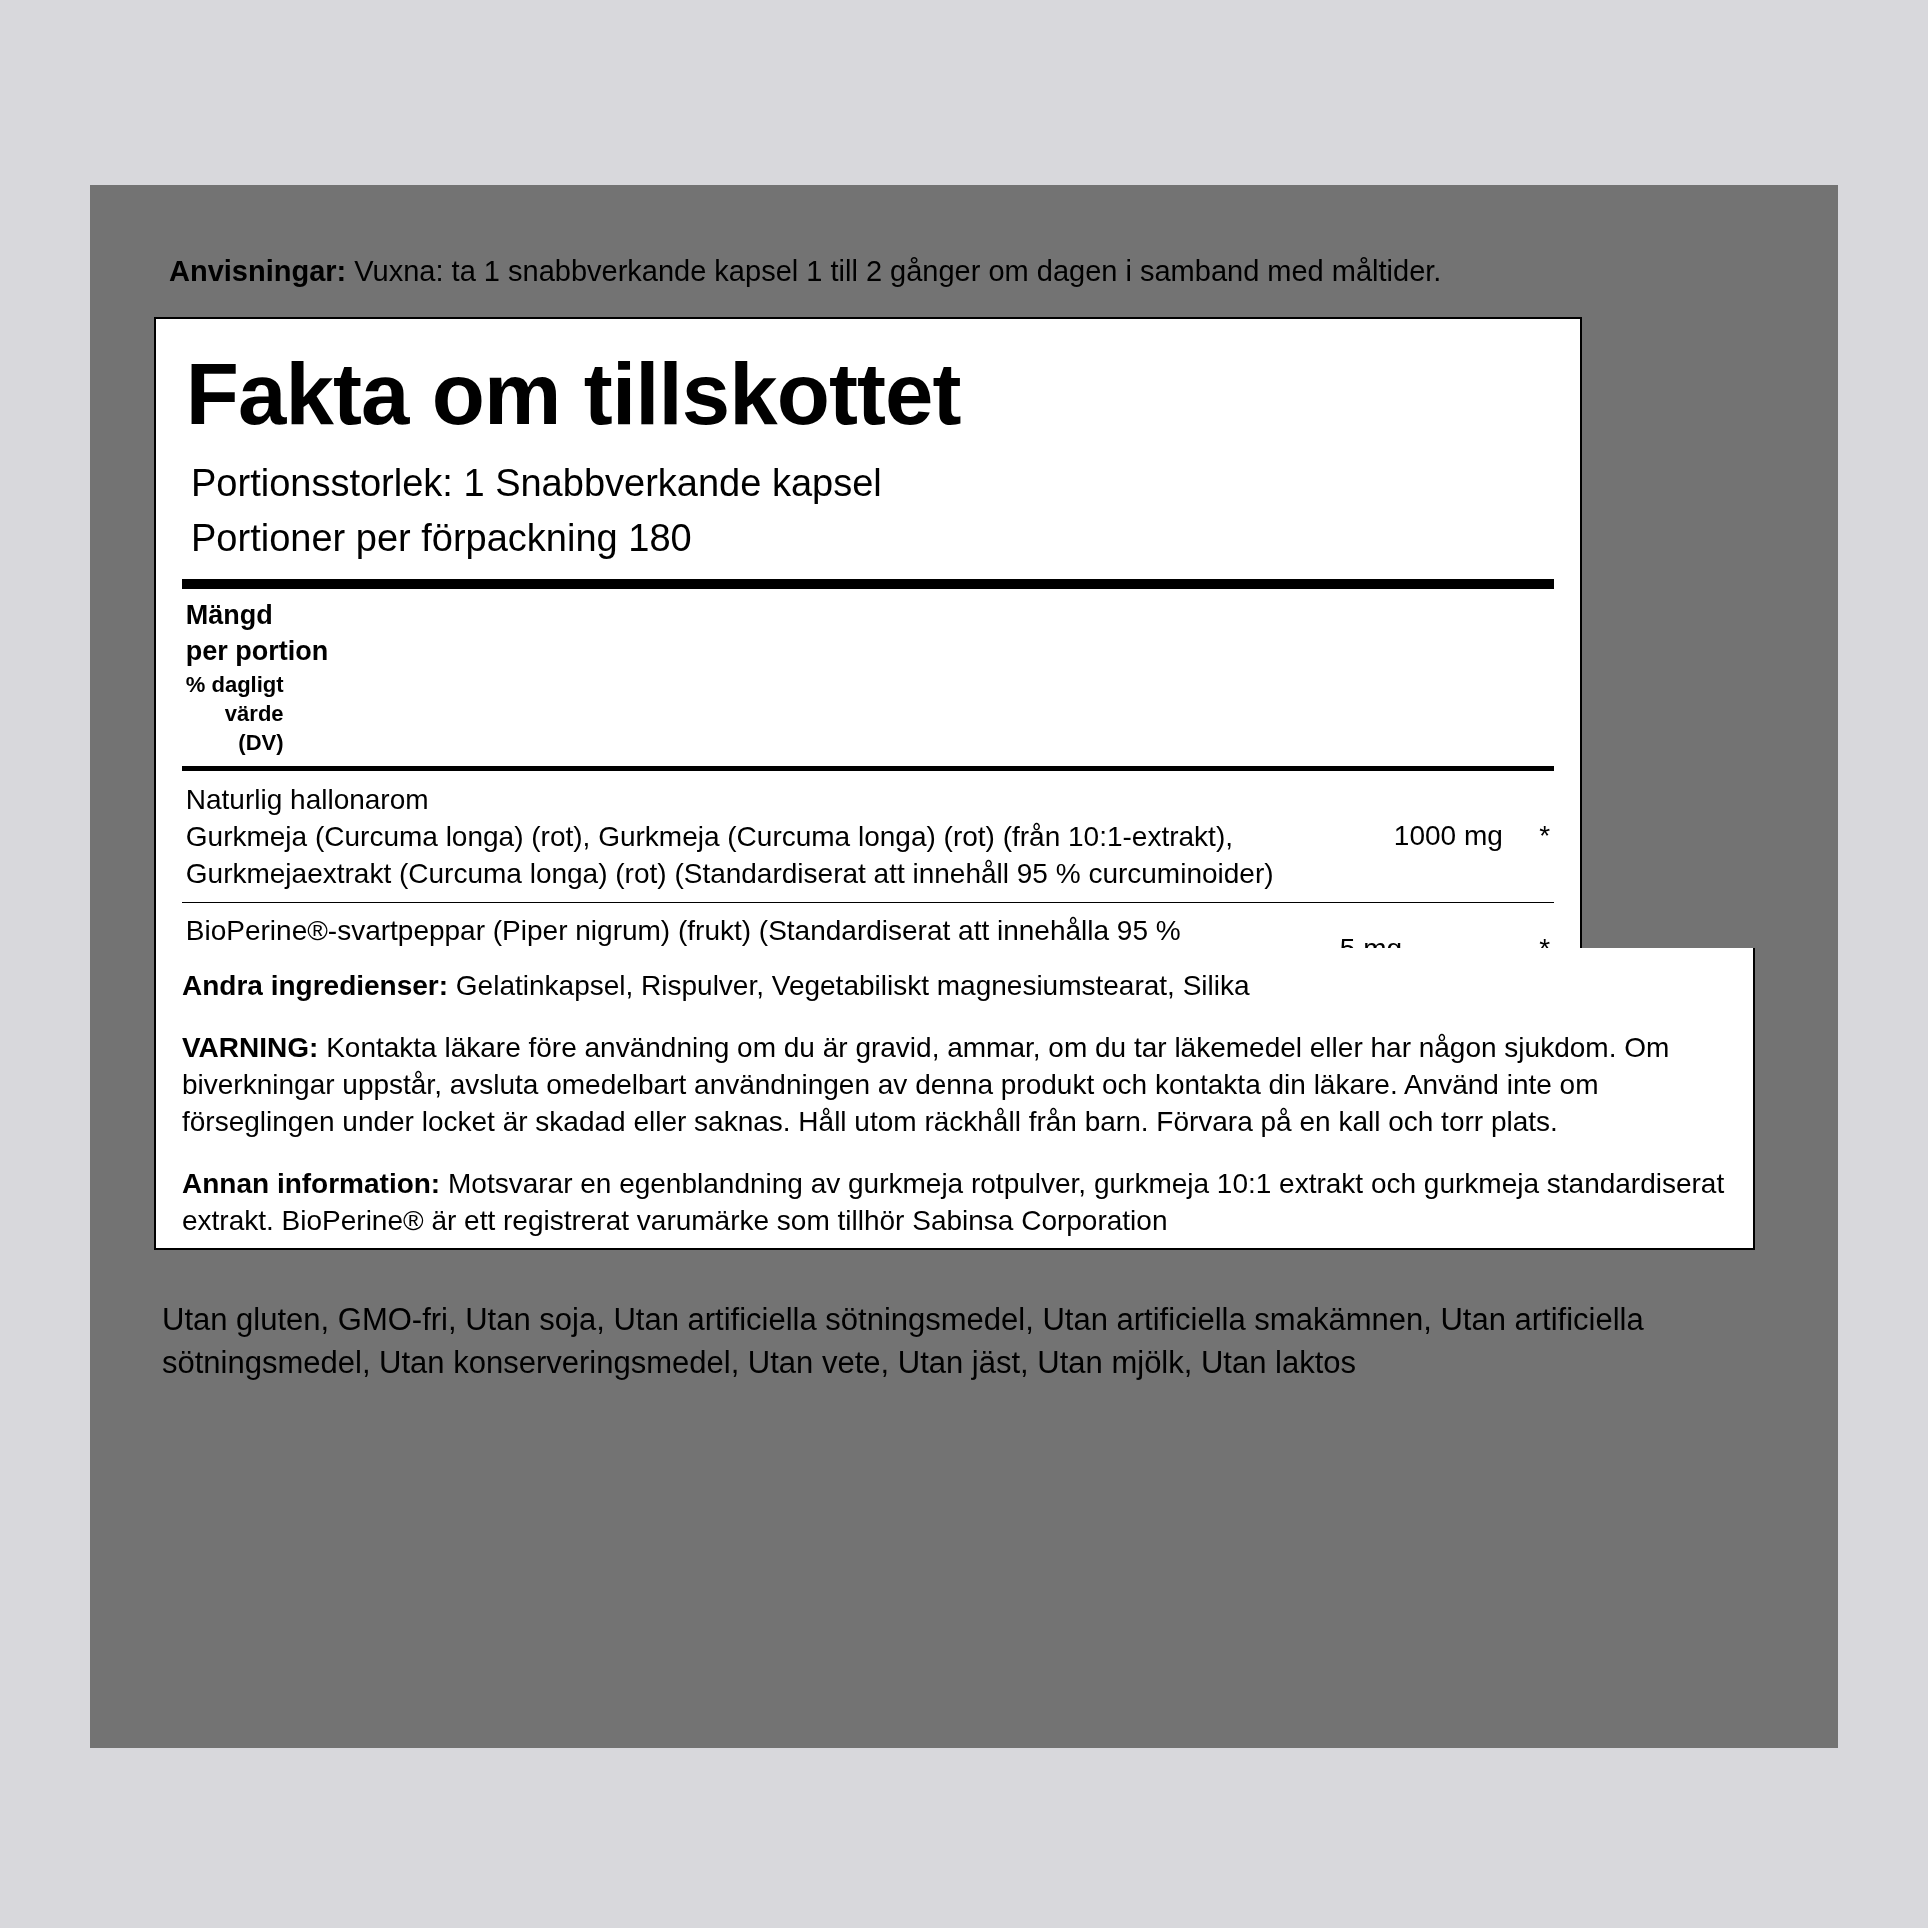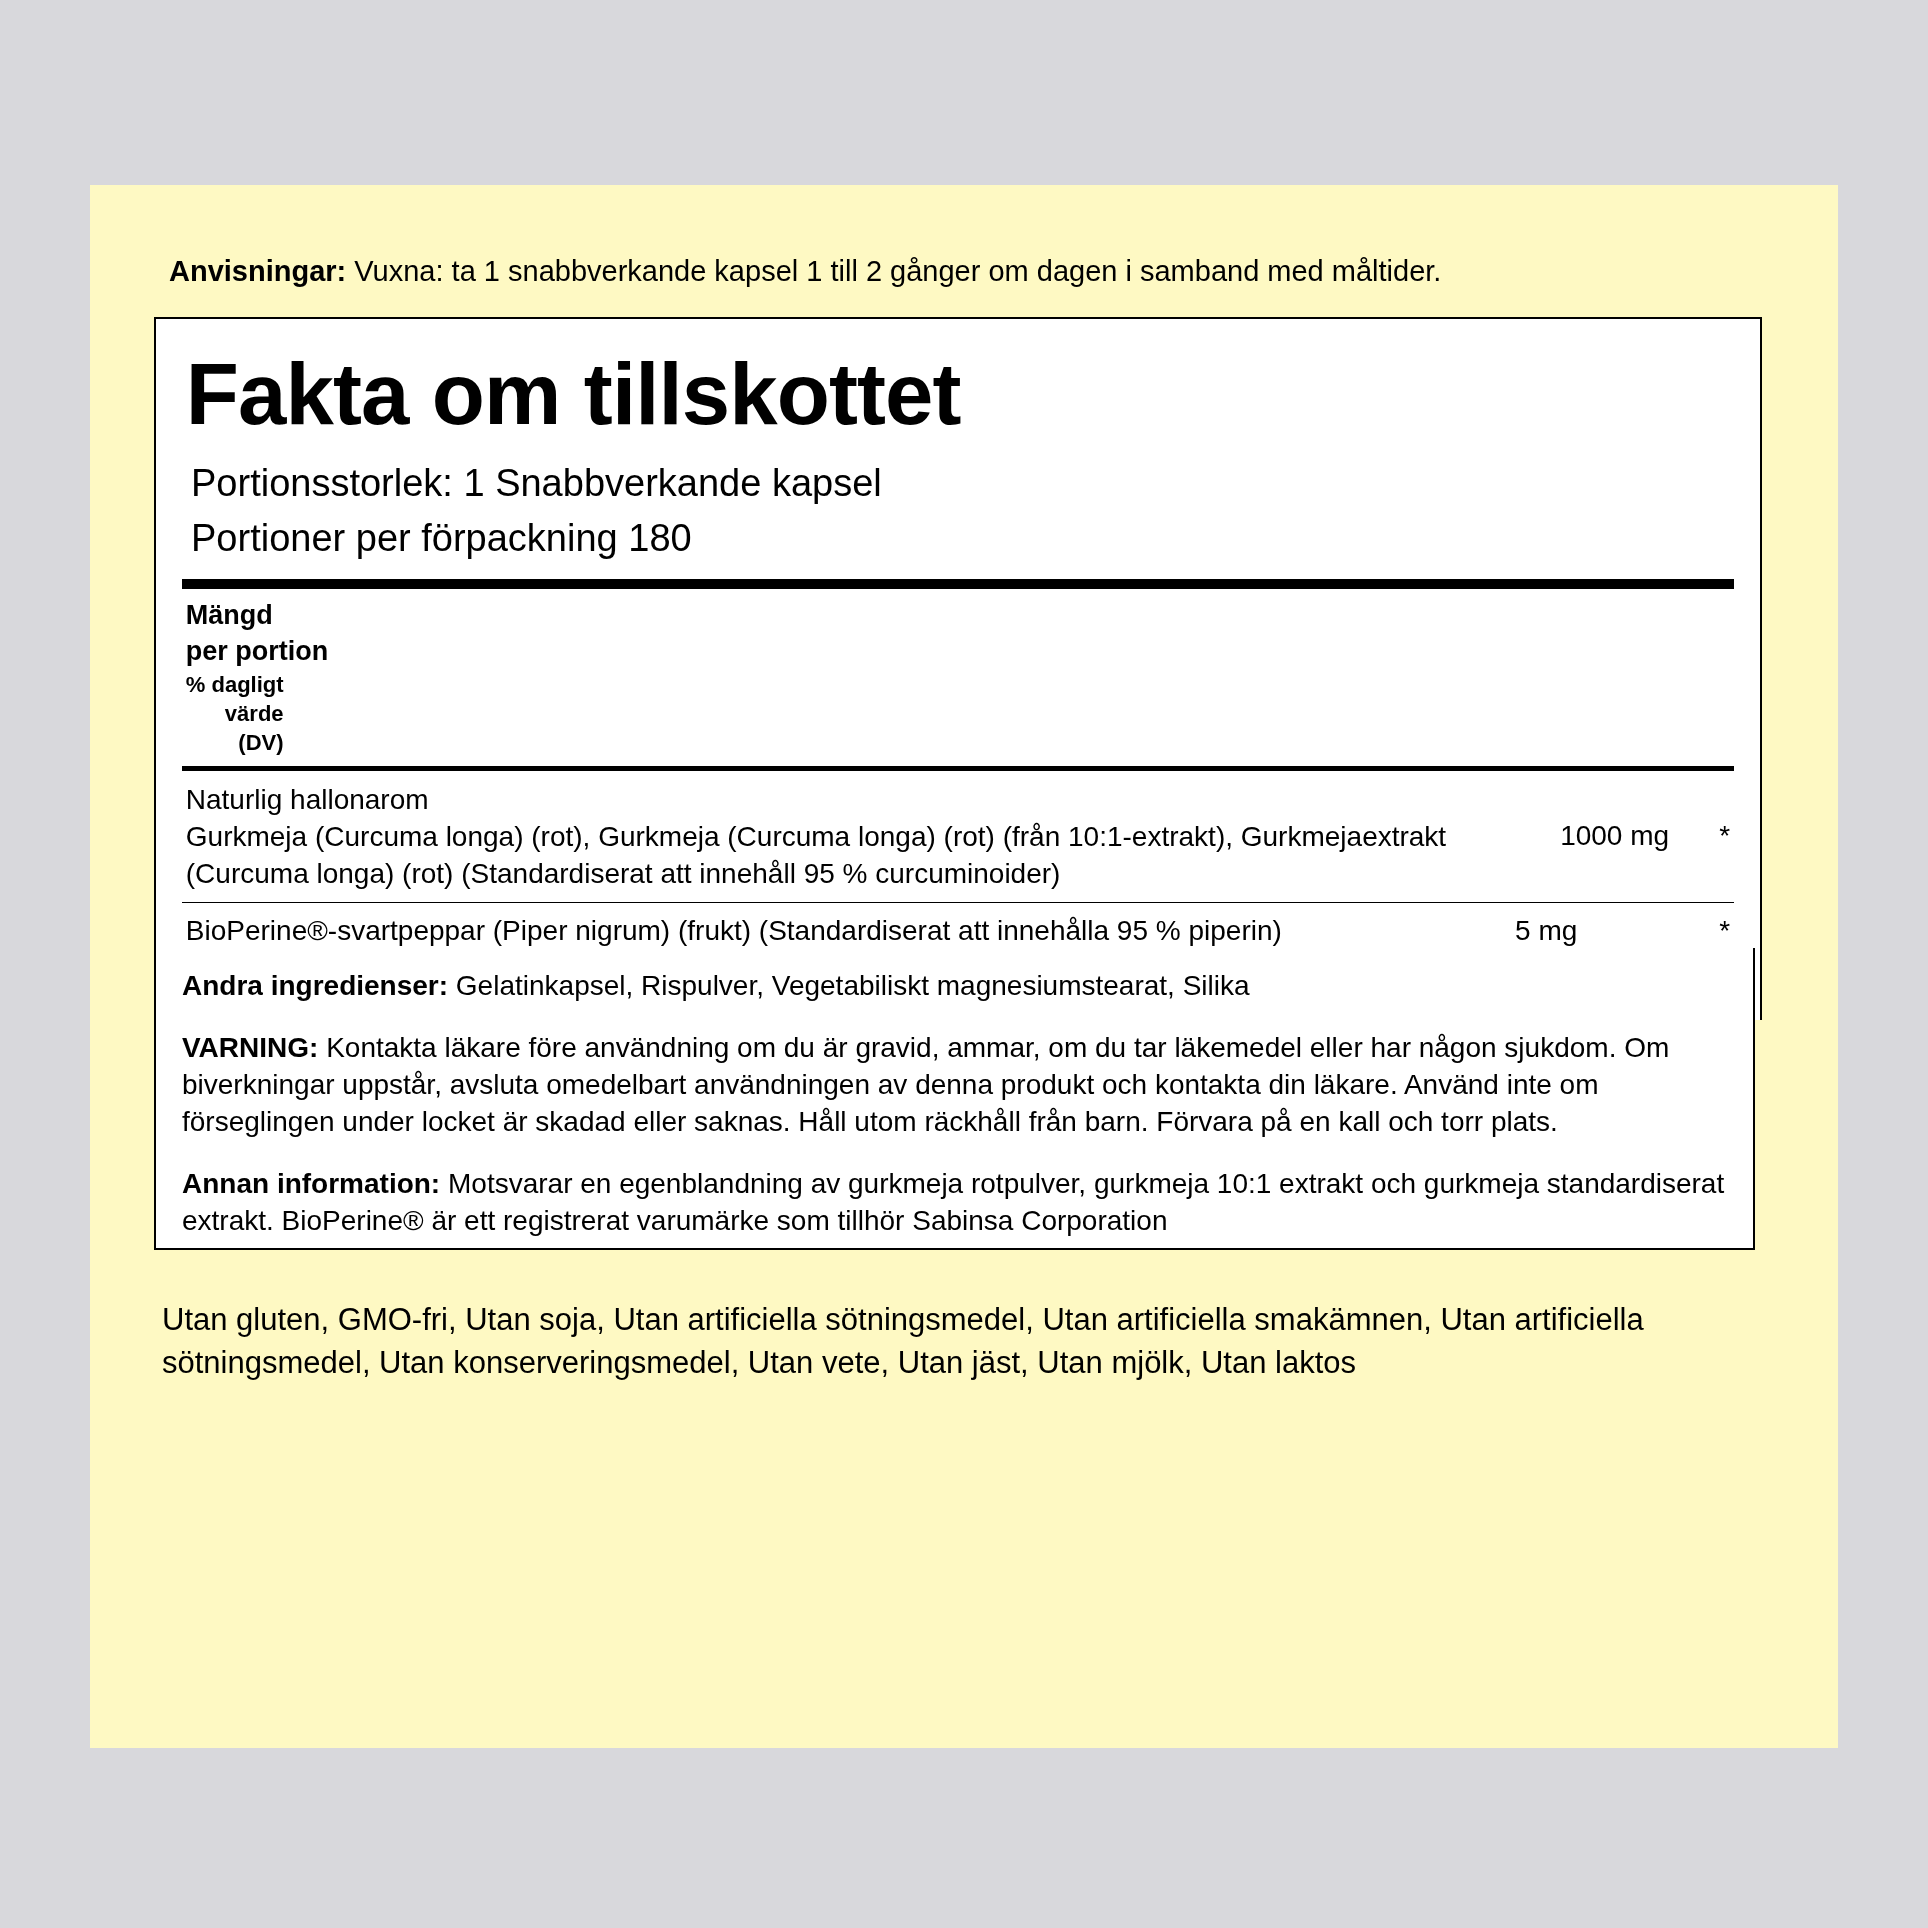--- a/index.html
+++ b/index.html
@@ -19,41 +19,41 @@
     box-sizing: border-box;
   }
 
   
   .panel {
     position: absolute;
     left: 90px;
     top: 185px;
     width: 1748px;
     height: 1563px;
-    background: #fef9c3;
+    background: #737373;
     box-sizing: border-box;
   }
 
   .directions {
     position: absolute;
     left: 79px;
     top: 68px;
     width: 1601px;
     font-size: 29px;
     color: #000;
     line-height: 1.3;
   }
   .directions b { font-weight: bold; }
 
   
   .facts-box {
     position: absolute;
     left: 64px;
     top: 132px;
-    width: 1608px;
+    width: 1428px;
     background: #ffffff;
     border: 2.8px solid #000;
     box-sizing: border-box;
     padding: 21px 26px 17px 26px;
   }
 
   .facts-title {
     font-size: 87px;
     font-weight: bold;
     letter-spacing: -0.9px;

